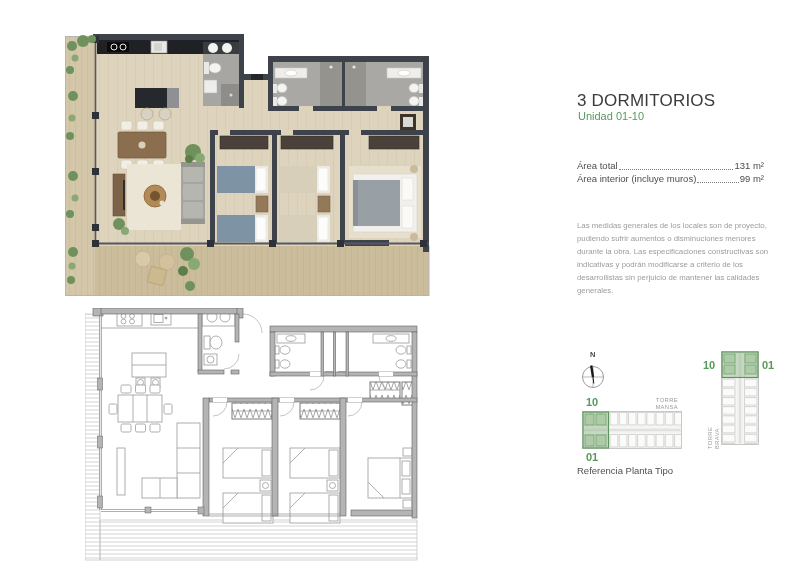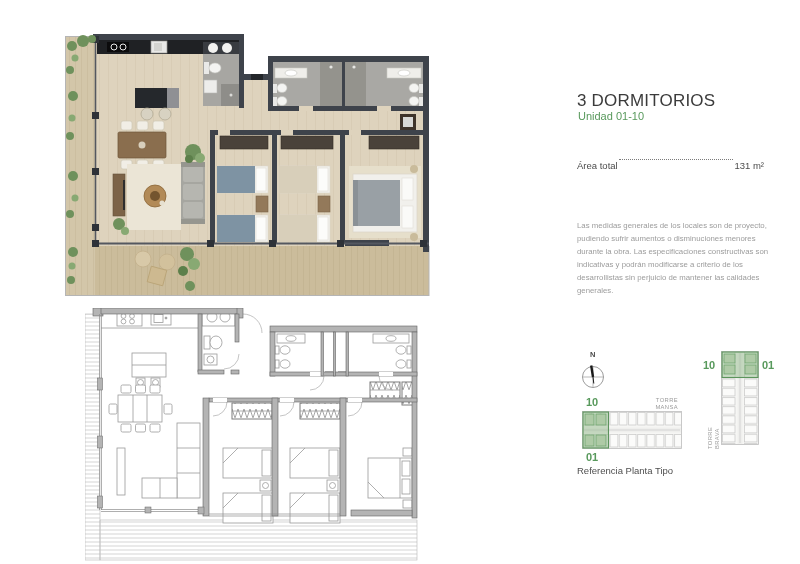--- a/index.html
+++ b/index.html
@@ -2,21 +2,21 @@
 <html style="--accent-green: #58995c; --highlight-green: #9dc096; --title-text: #3b3b3b; --body-text: #4c4c4c; --muted-text: #9c9c9c; --wall-dark: #3e434b; --floor-wood: #ded3bd; --terrace-wood: #cdbd9d; --bath-gray: #a7a6a2; --plan-line-gray: #9a9a9a;"><head>
 <meta charset="utf-8">
 <style>
   html,body{margin:0;padding:0}
   body{width:800px;height:564px;position:relative;background:#ffffff;
        font-family:"Liberation Sans",sans-serif;overflow:hidden}
   .abs{position:absolute}
   .title{font-size:17px;font-weight:normal;color:#3b3b3b;letter-spacing:.2px}
   .subtitle{font-size:11px;font-weight:normal;color:var(--accent-green,#58995c)}
   .areas{width:187px;font-size:9.5px;color:#4c4c4c}
-  .arow{display:flex;align-items:flex-start;line-height:13px}
+  .arow{display:flex;align-items:flex-end;line-height:13px}
   .arow .lbl,.arow .val{white-space:nowrap}
   .arow .dots{flex:1;border-bottom:1.3px dotted #7a7a7a;margin:0 1px 2.5px 1px;min-width:6px}
   .disclaimer{width:198px;font-size:7.8px;line-height:13px;color:#9c9c9c}
   .unit-label{font-size:11px;font-weight:bold;color:var(--accent-green,#58995c)}
   .tower-name{font-size:5.8px;line-height:6.6px;color:#9b9b9b;letter-spacing:.4px}
   .mansa-name{width:42px;text-align:right}
   .brava-name{transform:rotate(-90deg);transform-origin:top left;width:40px}
   .caption{font-size:9.5px;color:#4f4f4f}
   svg{display:block}
 </style>
@@ -411,20 +411,25 @@
 
 <div class="abs title" style="left:577px;top:91px">3 DORMITORIOS</div>
 <div class="abs subtitle" style="left:578px;top:110px">Unidad 01-10</div>
 
 <div class="abs areas" style="left:577px;top:159px">
   <div class="arow">
       <span class="lbl">Área total</span>
       <span class="dots"></span>
       <span class="val">131 m²</span>
     </div>
+  <div class="arow">
+      <span class="lbl">Área interior (incluye muros)</span>
+      <span class="dots"></span>
+      <span class="val">99 m²</span>
+    </div>
 </div>
 
 <div class="abs disclaimer" style="left:577px;top:219px">Las medidas generales de los locales son de proyecto, pudiendo sufrir aumentos o disminuciones menores durante la obra. Las especificaciones constructivas son indicativas y podrán modificarse a criterio de los desarrollistas sin perjuicio de mantener las calidades generales.</div>
 
 <svg class="abs" style="left:576px;top:348px" width="34" height="46" viewBox="0 0 34 46">
   <text x="14" y="9" font-size="7.5" font-weight="bold" fill="#4a4a4a" font-family="Liberation Sans, sans-serif">N</text>
   <circle cx="17" cy="29" r="10.5" fill="none" stroke="#9c9c9c" stroke-width="1"></circle>
   <line x1="6.5" y1="29" x2="27.5" y2="29" stroke="#9c9c9c" stroke-width=".7"></line>
   <line x1="17" y1="18.5" x2="17" y2="39.5" stroke="#9c9c9c" stroke-width=".7"></line>
   <line x1="15.2" y1="17.5" x2="17" y2="29" stroke="#1a1a1a" stroke-width="2.4"></line>

